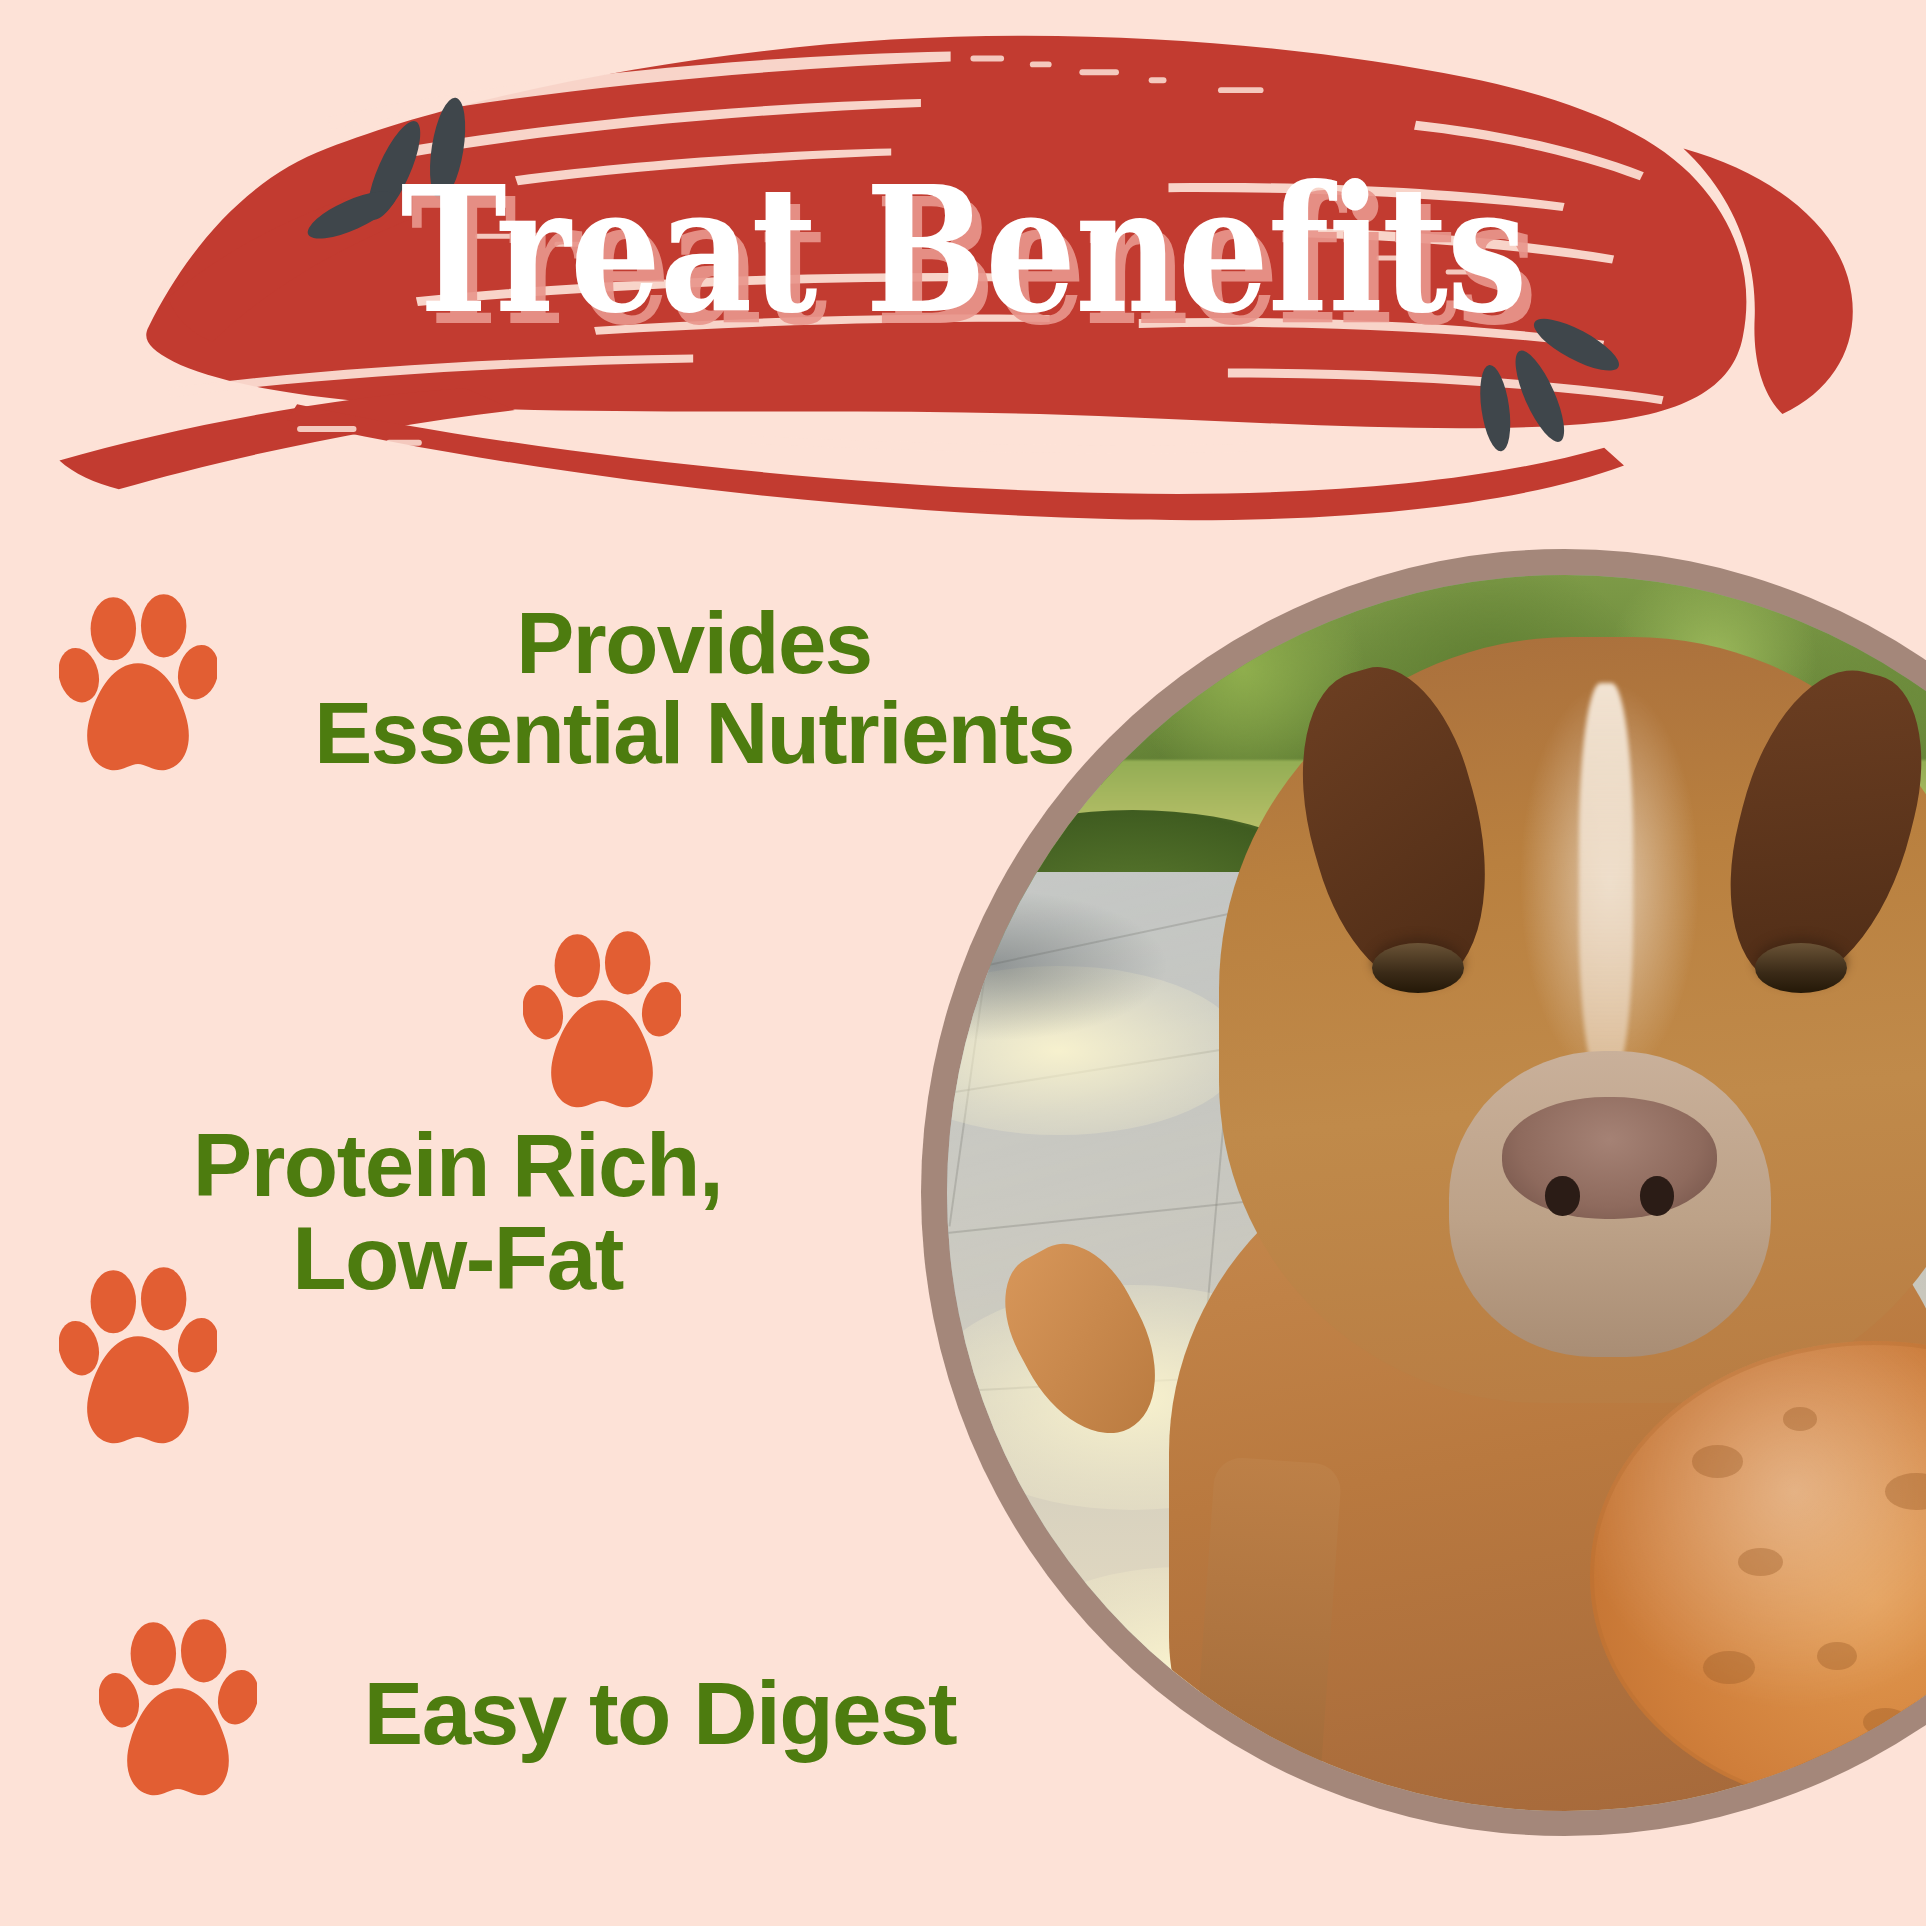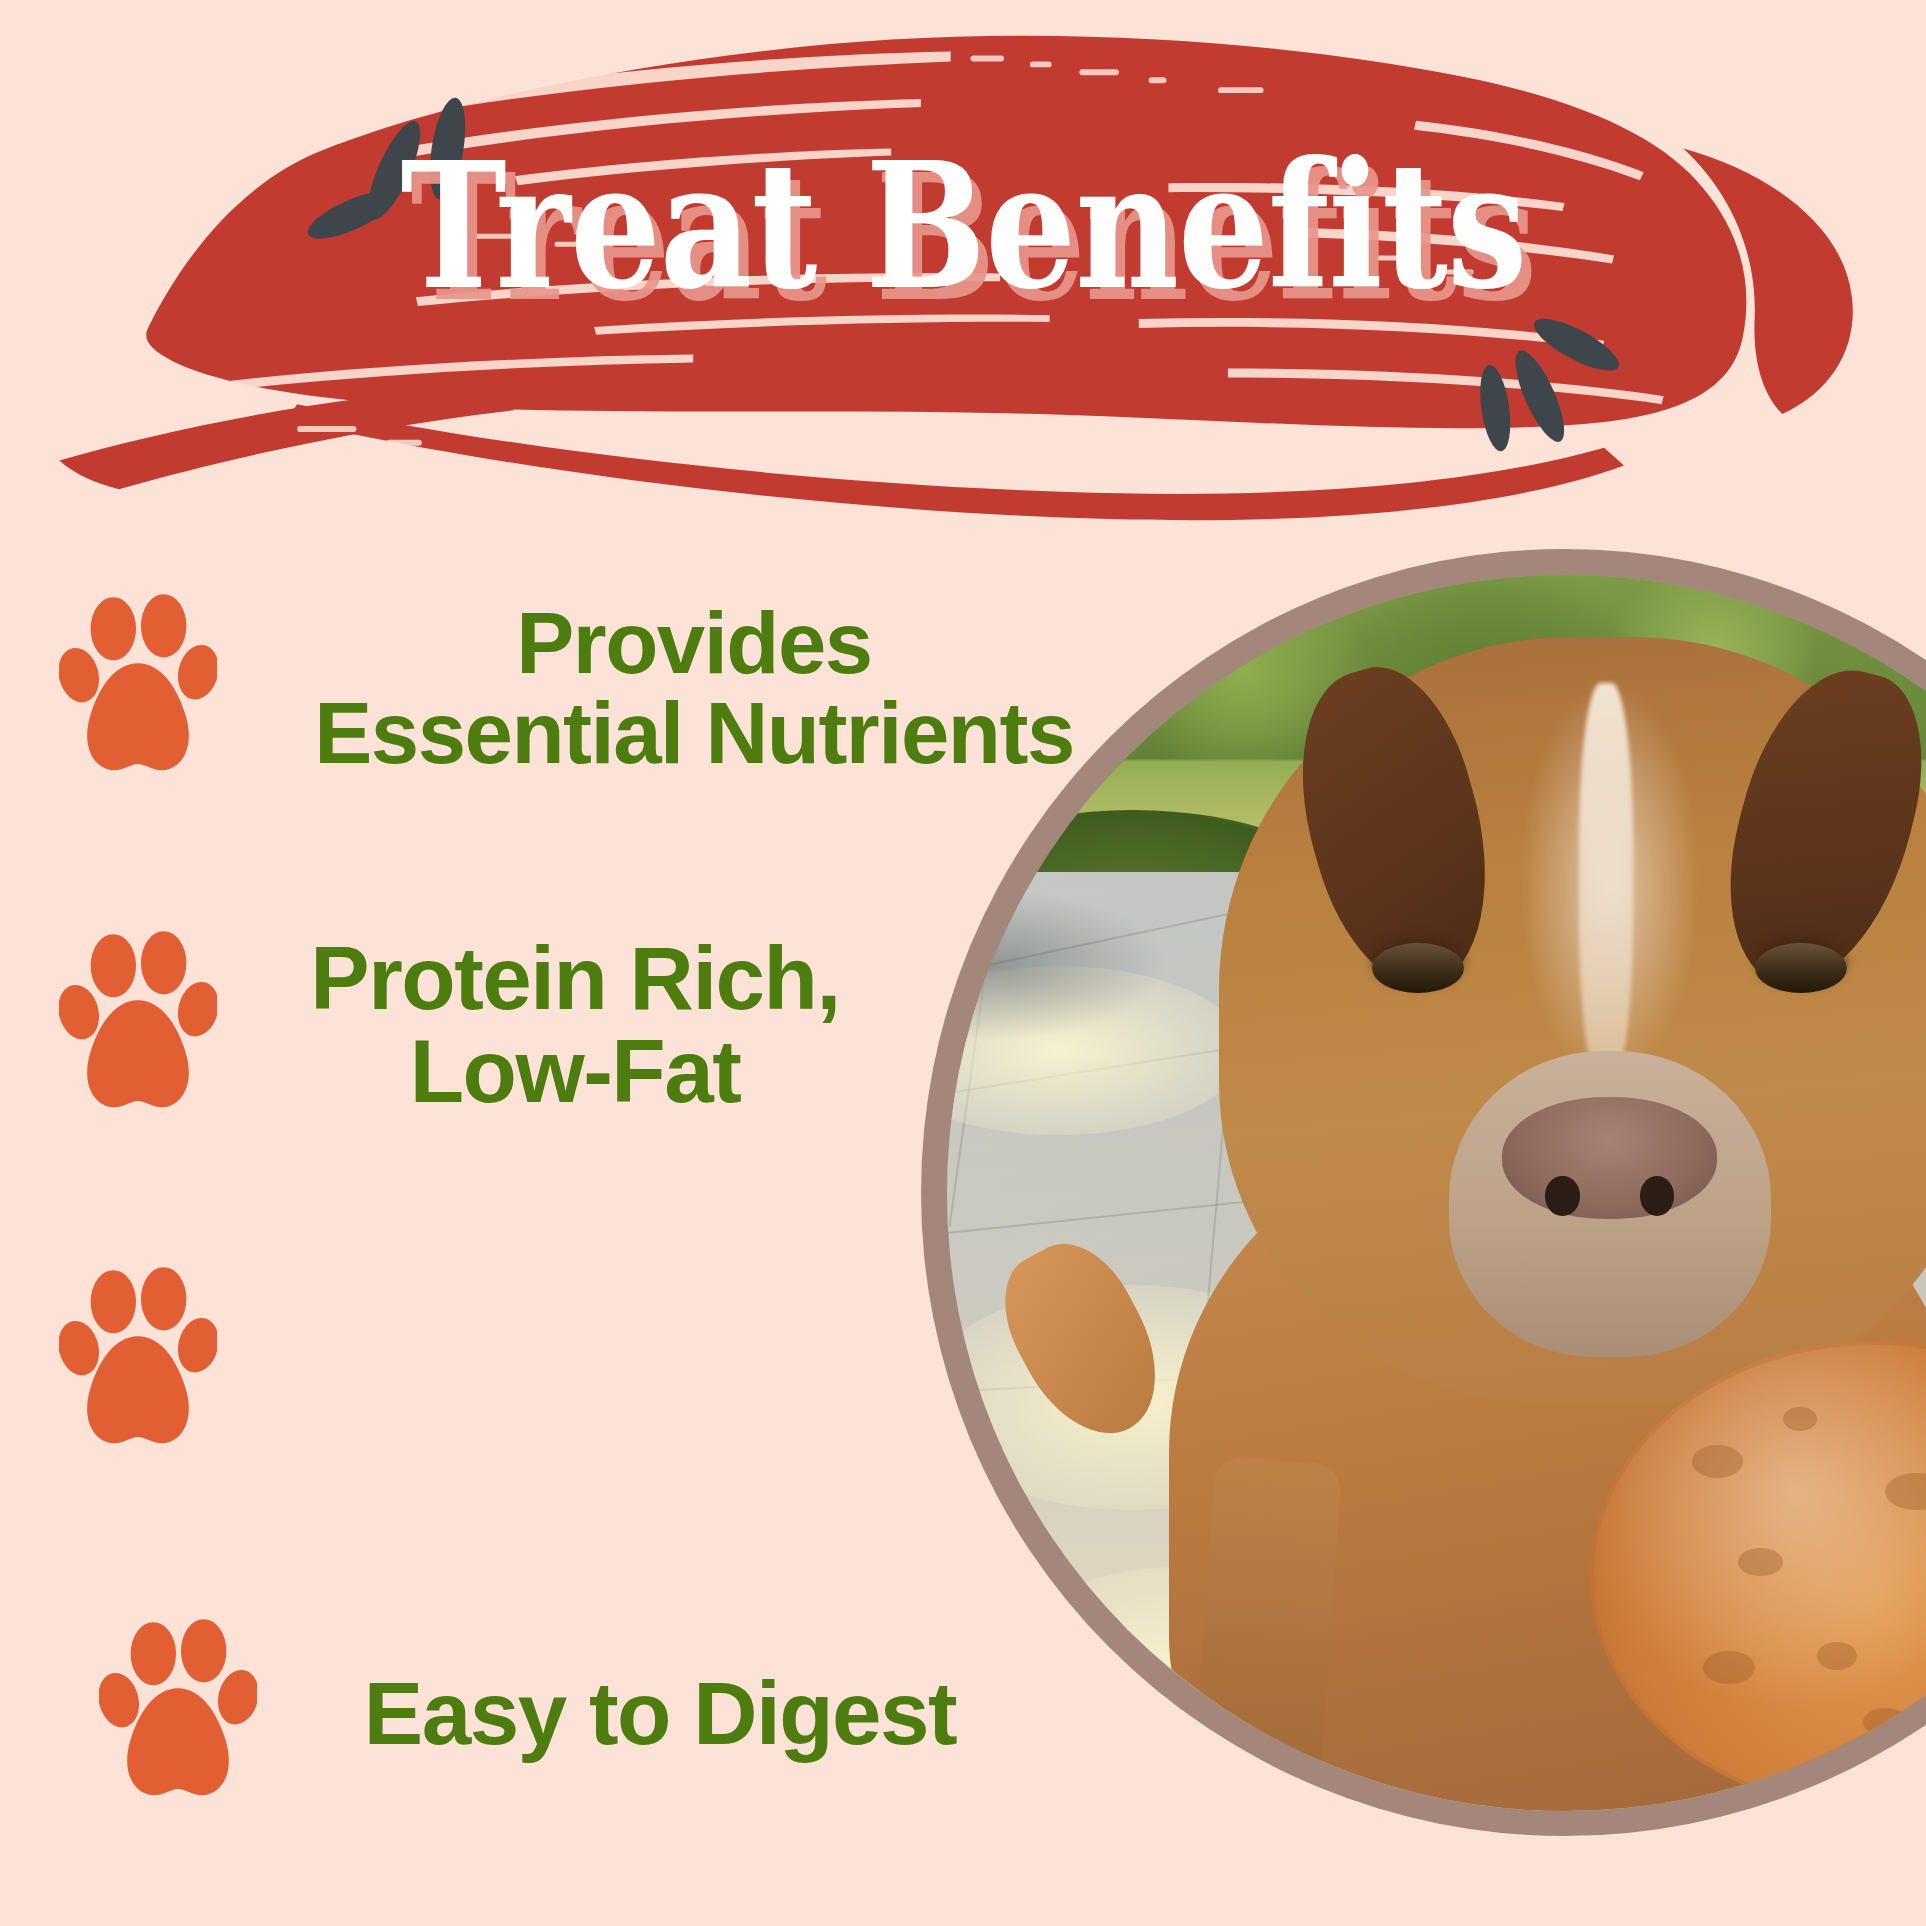--- a/index.html
+++ b/index.html
@@ -10,21 +10,21 @@
     font-family:"Liberation Sans", sans-serif;
     position:relative;
   }
   .stage{position:absolute;inset:0;width:1927px;height:1927px;overflow:hidden;background:#FDE2D7;}
 
   
   .header{position:absolute;left:0;top:0;width:1927px;height:525px;}
   .brush-svg{position:absolute;left:0;top:0;width:1927px;height:525px;}
   .title-wrap{
     position:absolute;left:0;top:139px;width:1927px;height:198px;
-    display:flex;align-items:flex-start;justify-content:center;
+    display:flex;align-items:flex-end;justify-content:center;
     pointer-events:none;
   }
   .title{
     font-family:"DejaVu Serif", serif;
     font-weight:700;
     font-size:174px;
     line-height:1;
     letter-spacing:-1px;
     color:#FFFFFF;
     transform:scaleX(0.82);
@@ -36,21 +36,21 @@
   
   .benefits{
     position:absolute;left:0;top:594px;width:1163px;
   }
   .benefit{
     position:absolute;
     display:flex;align-items:center;
     width:1163px;
   }
   .benefit:nth-child(1){top:0px;}
-  .benefit:nth-child(2){top:337px;}
+  .benefit:nth-child(2){top:337px;flex-direction:column;}
   .benefit:nth-child(3){top:673px;}
   .benefit:nth-child(4){top:1025px;padding-left:40px;}
 
   .paw{
     width:158px;height:188px;flex:0 0 158px;
     margin-left:59px;margin-right:18px;
   }
   .paw svg{display:block;width:158px;height:188px;}
 
   .benefit-text{

